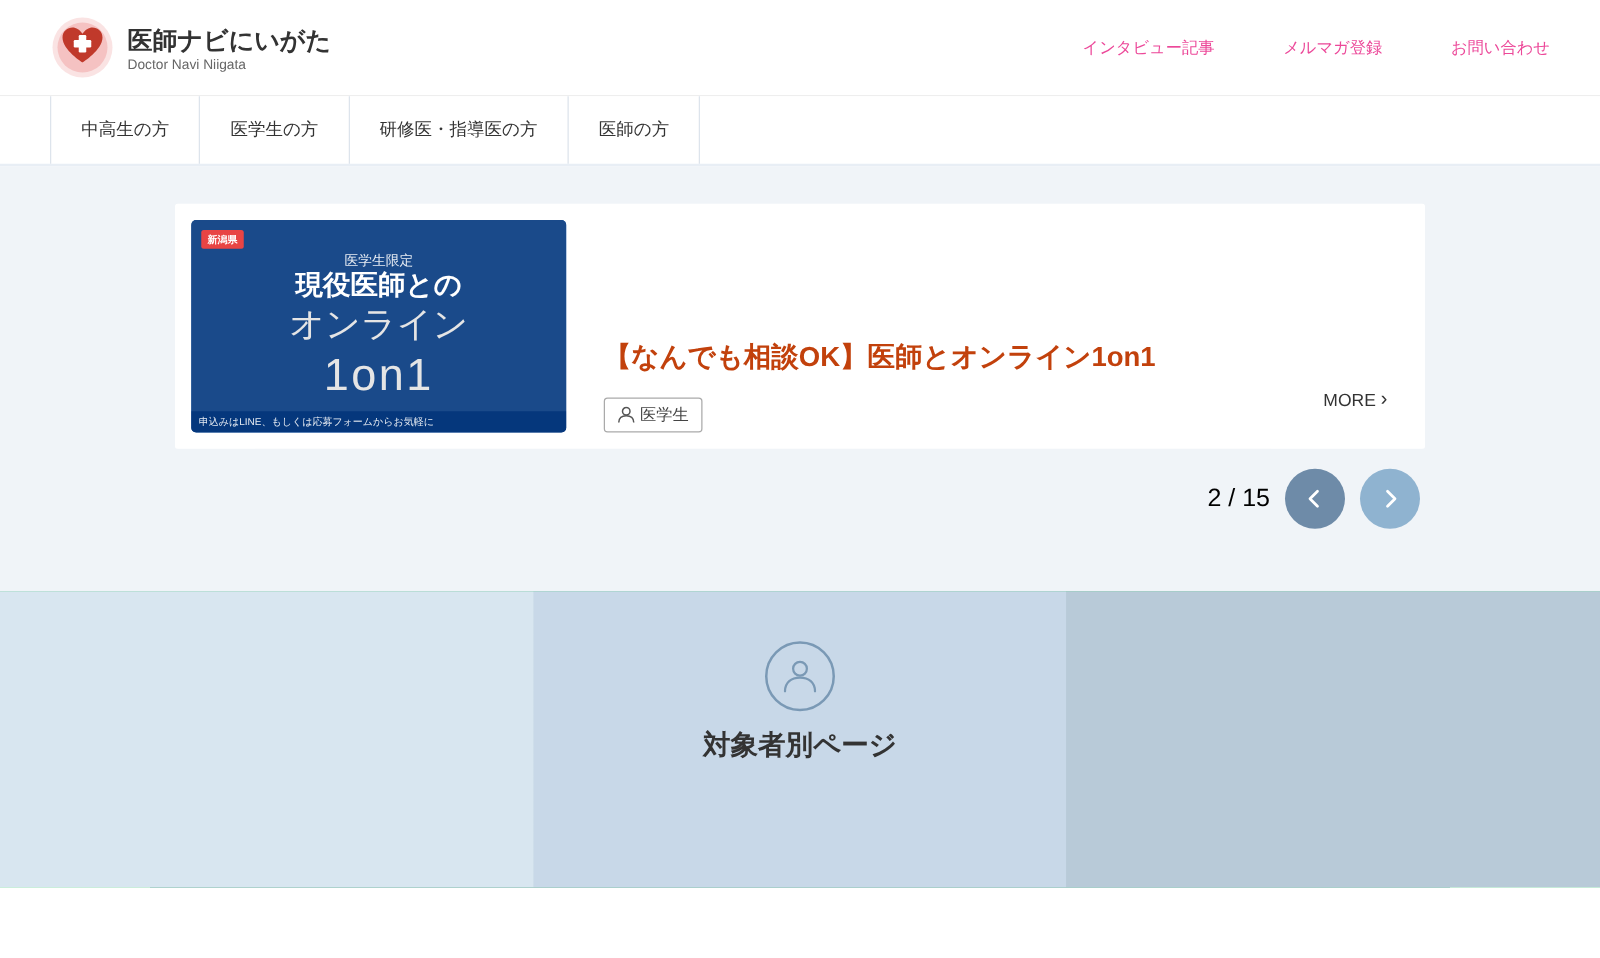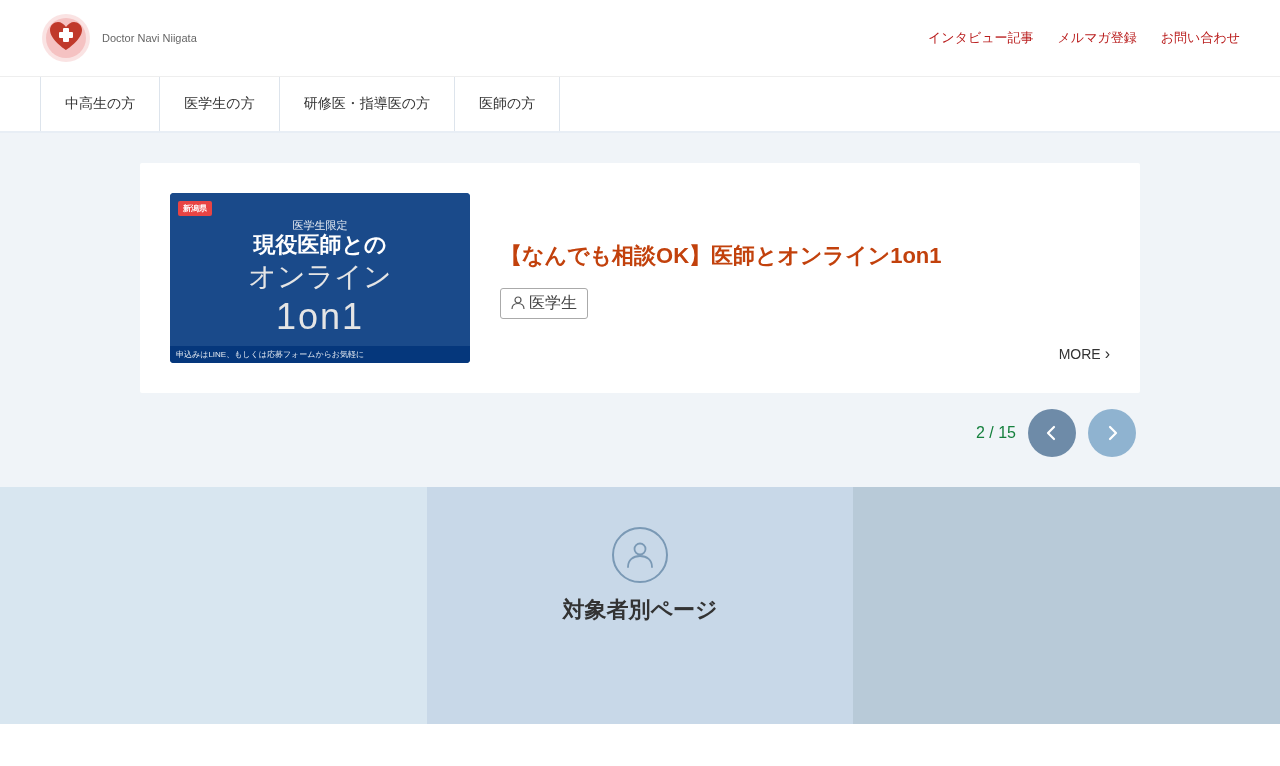--- a/index.html
+++ b/index.html
@@ -35,22 +35,23 @@
       font-size: 11px;
       color: #666;
     }
     .header-links {
       display: flex;
       gap: 24px;
       align-items: center;
     }
     .header-links a {
       text-decoration: none;
-      color: #b91c1c;
+      color: #ec4899;
       font-size: 13px;
+      margin-left: 31px;
     }
 
     
     .main-nav {
       display: flex;
       align-items: center;
       padding: 0 40px;
       border-bottom: 2px solid #e8eef5;
       background: #fff;
     }
@@ -69,24 +70,24 @@
     .page-body {
       background: #f0f4f8;
       padding: 30px 40px;
       min-height: 340px;
     }
 
     
     .pickup-card {
       background: #fff;
       border-radius: 2px;
-      padding: 30px;
+      padding: 13px;
       display: flex;
       flex-direction: row;
-      align-items: center;
+      align-items: flex-end;
       gap: 30px;
       max-width: 1000px;
       margin: 0 auto;
       position: relative;
     }
     .card-image {
       width: 300px;
       min-width: 300px;
       height: 170px;
       background: linear-gradient(135deg, #1a4a8a 0%, #1e5aa0 40%, #2266bb 60%, #1a4a8a 100%);
@@ -166,21 +167,21 @@
       margin-bottom: 16px;
       line-height: 1.4;
     }
     .tag {
       display: inline-flex;
       align-items: center;
       gap: 4px;
       border: 1px solid #aaa;
       border-radius: 3px;
       padding: 4px 10px;
-      font-size: 16px;
+      font-size: 13px;
       color: #444;
     }
     .more-btn {
       position: absolute;
       right: 30px;
       bottom: 30px;
       color: #333;
       font-size: 14px;
       font-weight: 500;
       display: flex;
@@ -198,22 +199,22 @@
     .pagination-row {
       display: flex;
       justify-content: flex-end;
       align-items: center;
       gap: 12px;
       max-width: 1000px;
       margin: 16px auto 0 auto;
       padding-right: 4px;
     }
     .pagination-info {
-      font-size: 16px;
-      color: #15803d;
+      font-size: 20px;
+      color: #000000;
     }
     .pag-btn {
       width: 48px;
       height: 48px;
       border-radius: 50%;
       border: none;
       cursor: pointer;
       display: flex;
       align-items: center;
       justify-content: center;
@@ -309,20 +310,21 @@
     <svg class="logo-icon" viewBox="0 0 52 52" xmlns="http://www.w3.org/2000/svg">
       <circle cx="26" cy="26" r="24" fill="#e04040" opacity="0.15"></circle>
       <circle cx="26" cy="26" r="20" fill="#e04040" opacity="0.2"></circle>
 
       <path d="M26 38 C26 38 10 28 10 18 C10 13 14 10 18 10 C21 10 24 12 26 15 C28 12 31 10 34 10 C38 10 42 13 42 18 C42 28 26 38 26 38Z" fill="#c0392b"></path>
 
       <rect x="23" y="16" width="6" height="14" rx="1" fill="#fff"></rect>
       <rect x="19" y="20" width="14" height="6" rx="1" fill="#fff"></rect>
     </svg>
     <div class="logo-text">
+      <span class="jp">医師ナビにいがた</span>
       <span class="en">Doctor Navi Niigata</span>
     </div>
   </div>
   <div class="header-links">
     <a href="#">インタビュー記事</a>
     <a href="#">メルマガ登録</a>
     <a href="#">お問い合わせ</a>
   </div>
 </div>
 

